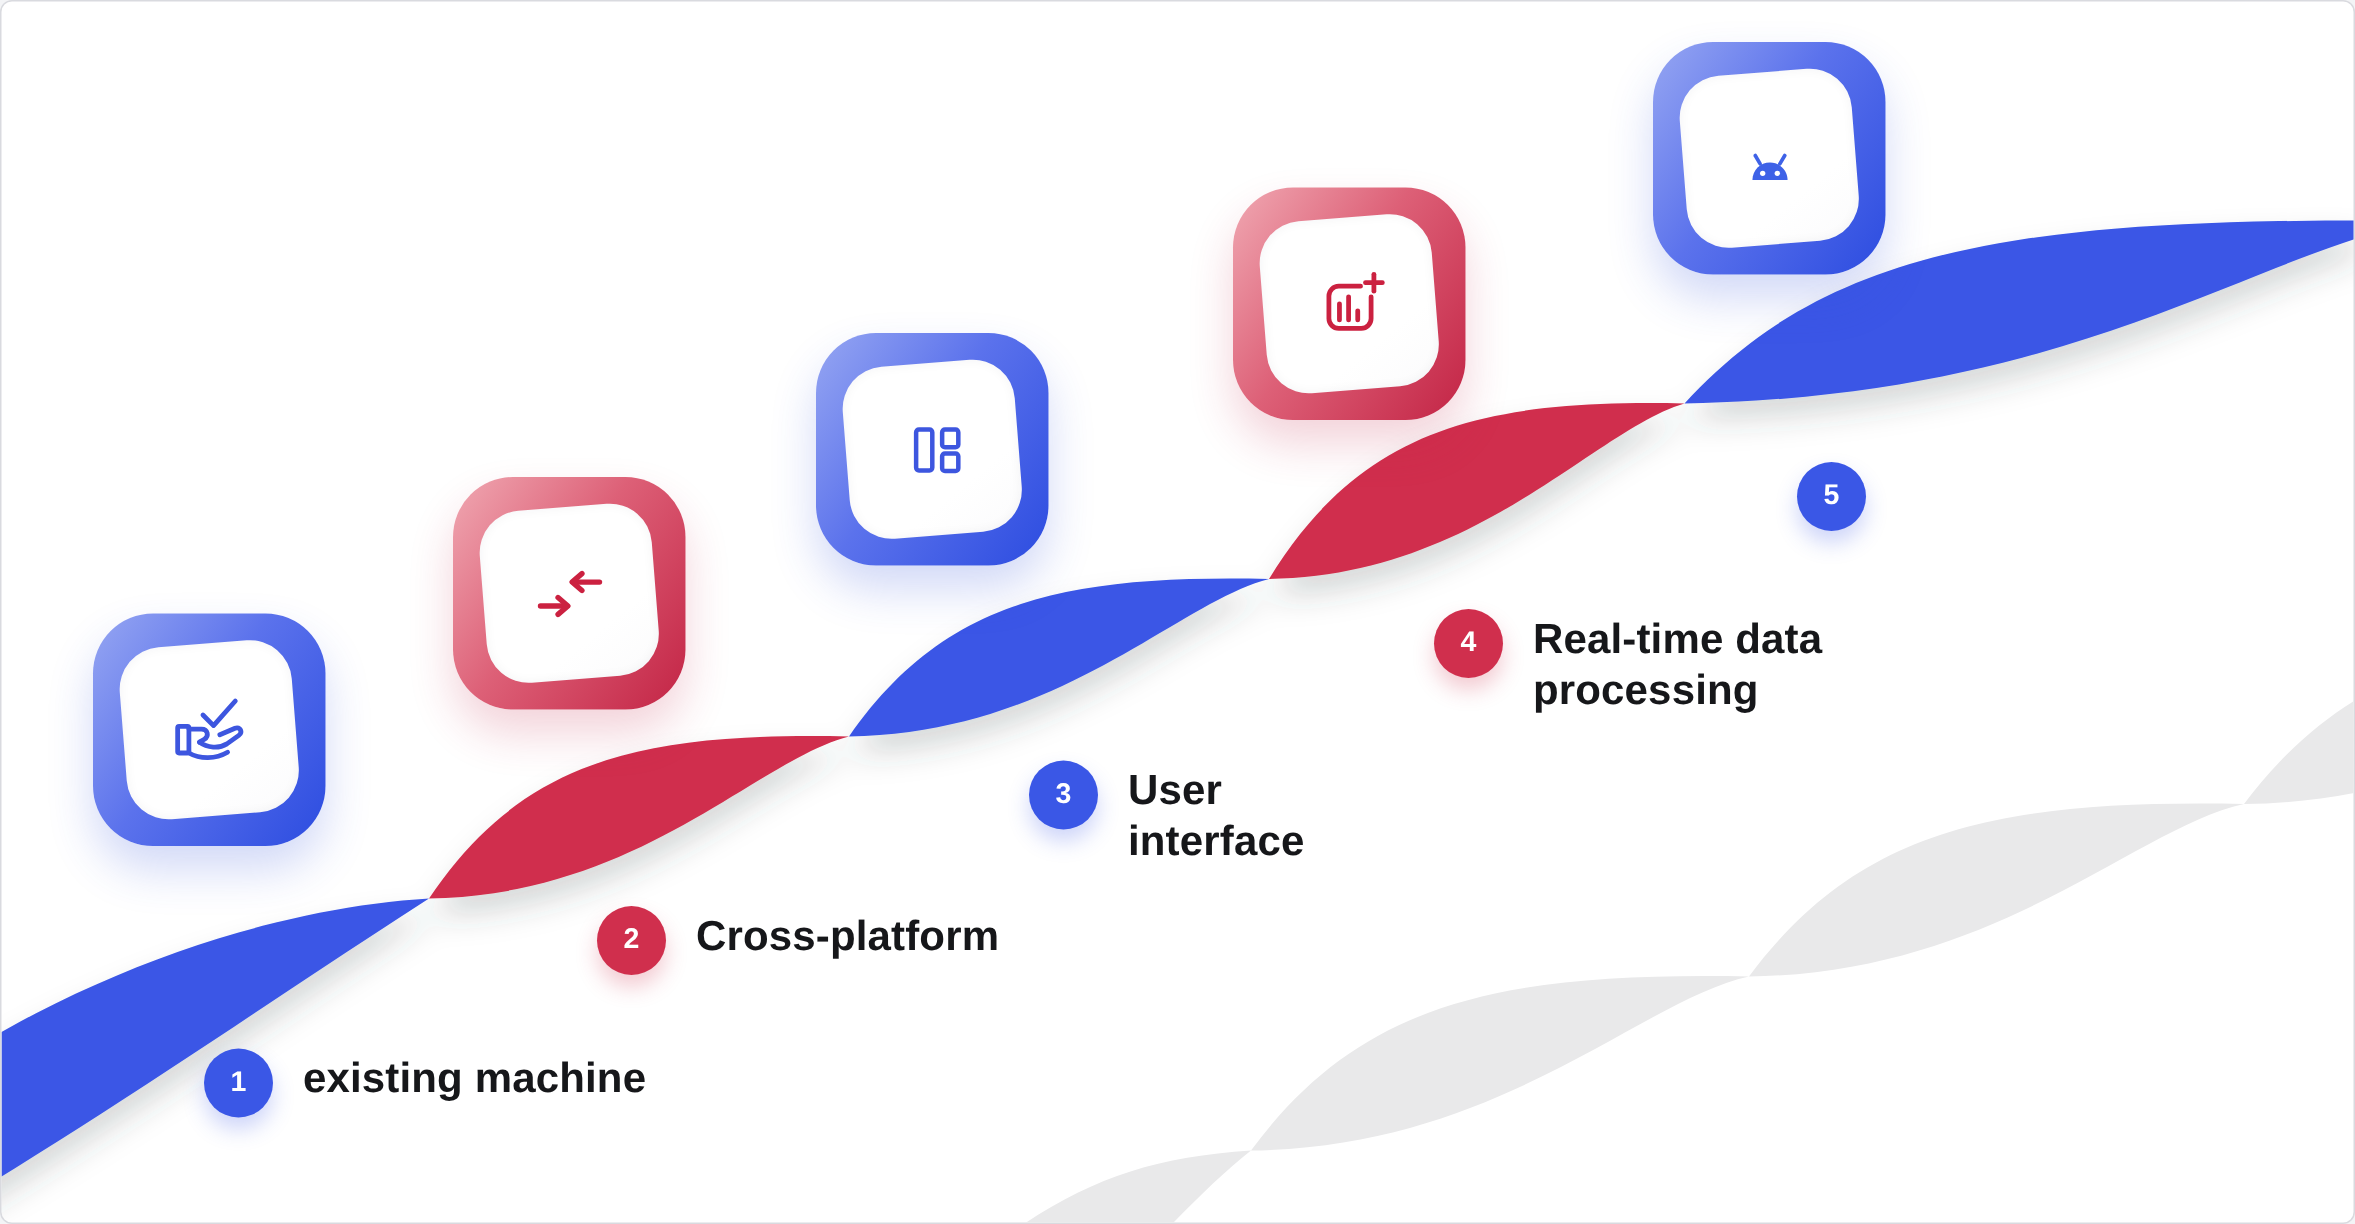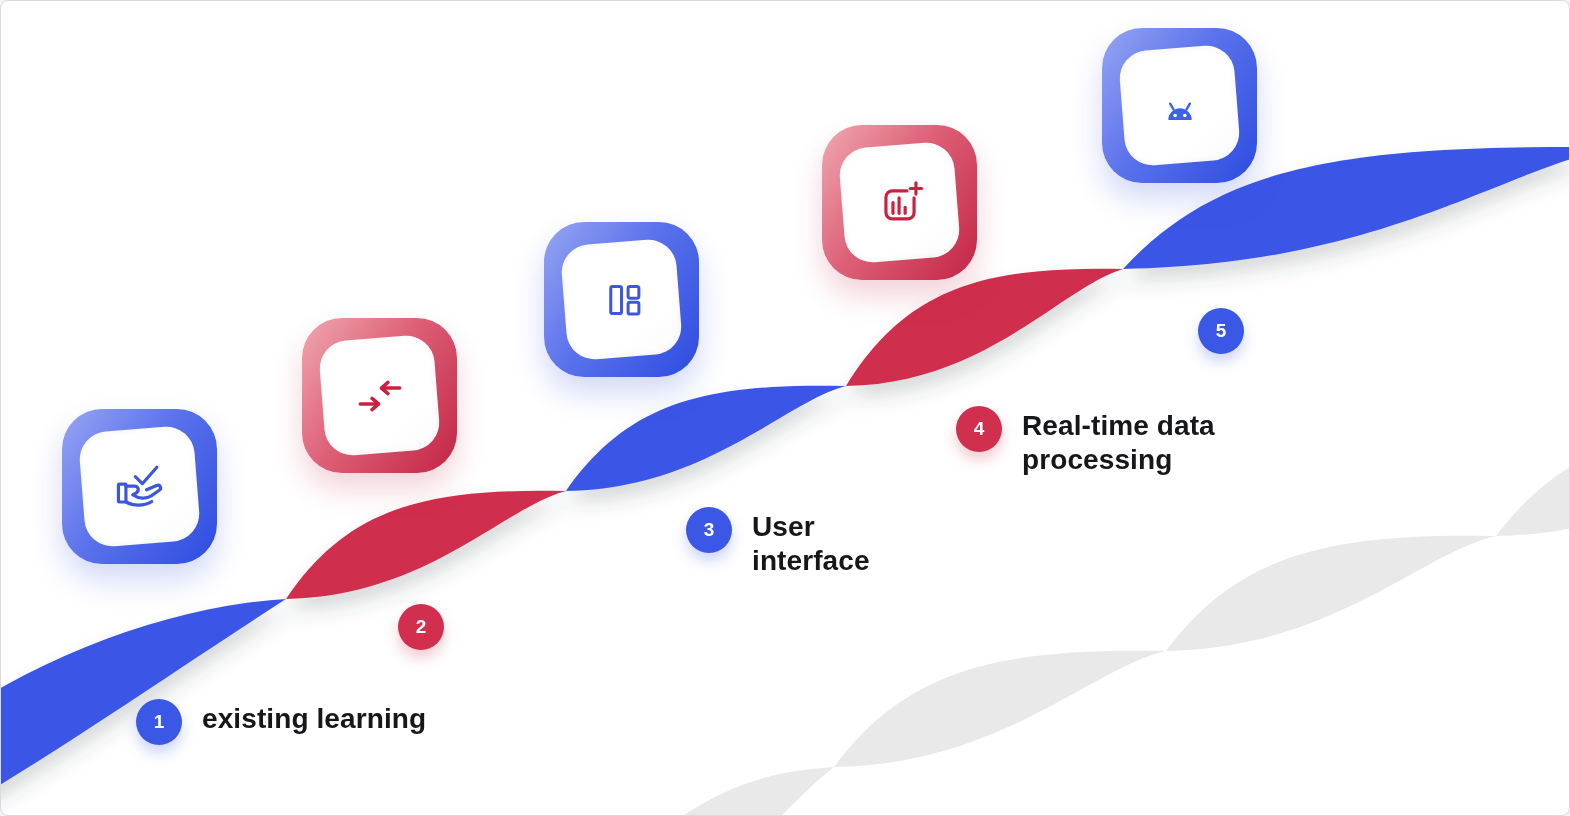--- a/index.html
+++ b/index.html
@@ -152,27 +152,28 @@
       <line x1="25" y1="35.5" x2="21.5" y2="29.5" stroke="#3E62E7" stroke-width="2.6" stroke-linecap="round"></line>
       <line x1="39" y1="35.5" x2="42.5" y2="29.5" stroke="#3E62E7" stroke-width="2.6" stroke-linecap="round"></line>
       <circle cx="26.8" cy="42.2" r="1.9" fill="#ffffff"></circle>
       <circle cx="37.2" cy="42.2" r="1.9" fill="#ffffff"></circle>
     </svg>
   </div>
 
   <div class="step s1">
     <div class="badge blue">1</div>
     <div class="step-label">
-      <div class="line">existing learning</div>
+      <div class="line">existing machine</div>
     </div>
   </div>
 
   <div class="step s2">
     <div class="badge red">2</div>
     <div class="step-label">
+      <div class="line">Cross-platform</div>
     </div>
   </div>
 
   <div class="step s3">
     <div class="badge blue">3</div>
     <div class="step-label">
       <div class="line">User</div>
       <div class="line">interface</div>
     </div>
   </div>

